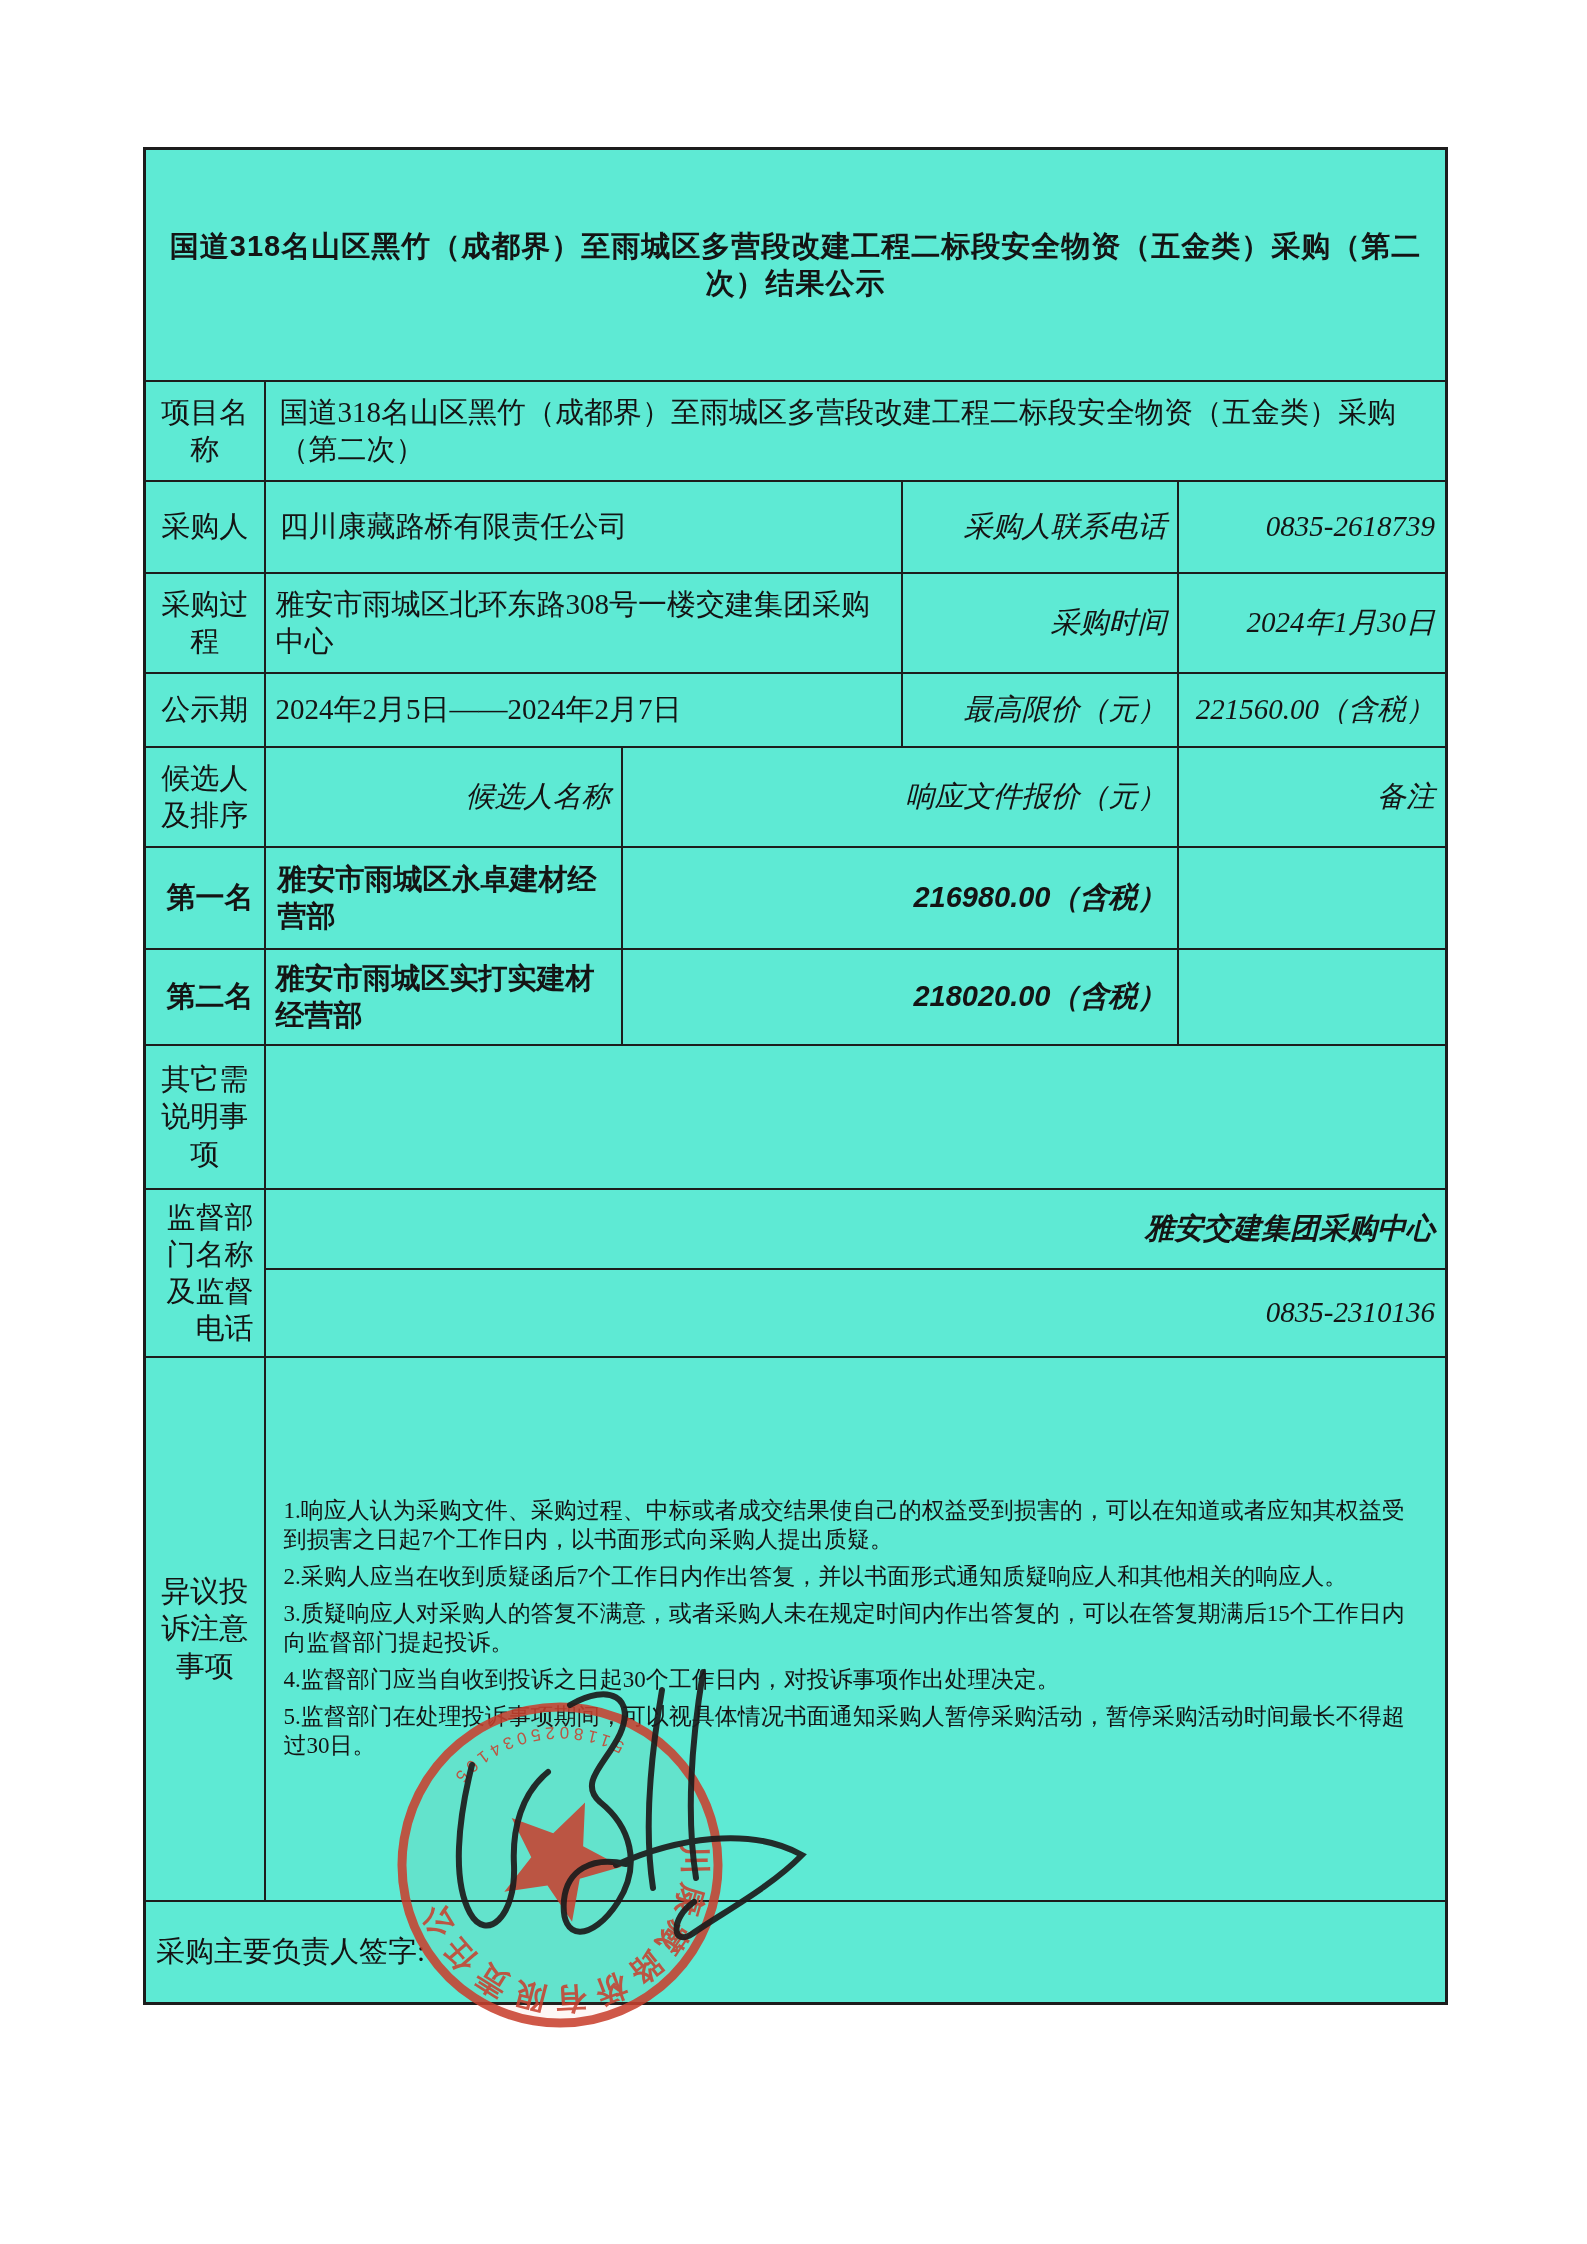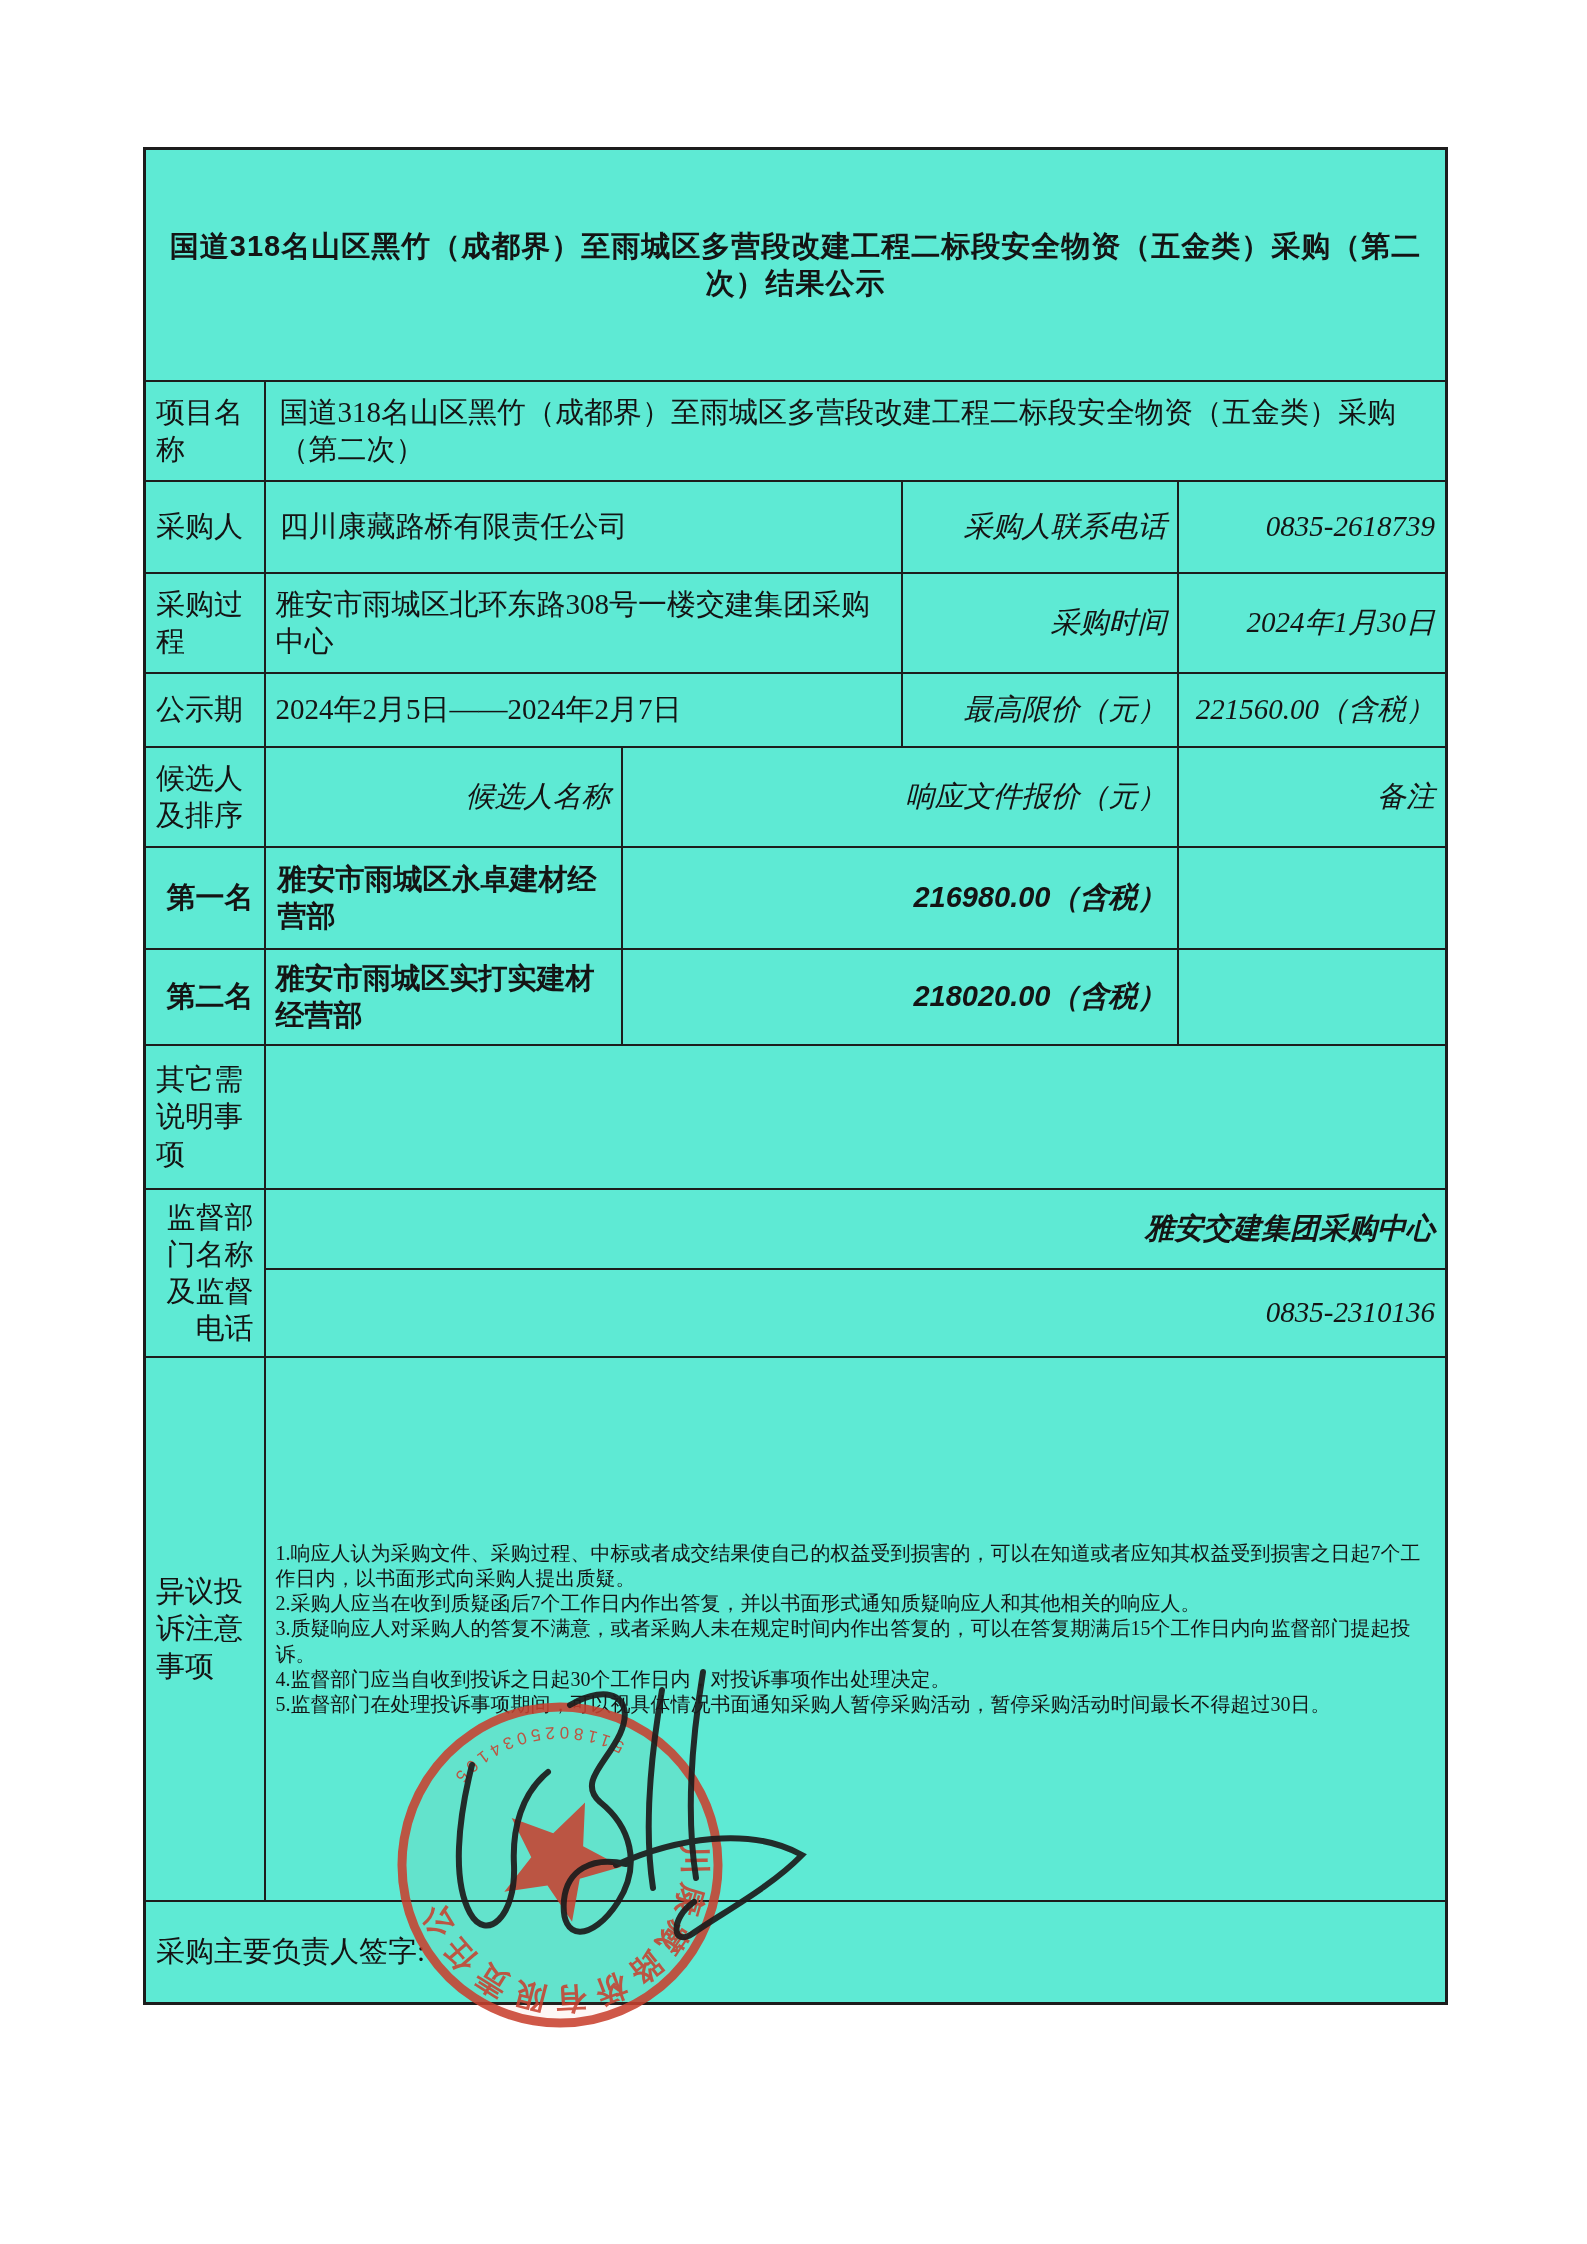--- a/index.html
+++ b/index.html
@@ -31,26 +31,26 @@
   td.title-cell{
     height:218px;
     text-align:center;
     font-family:"Liberation Sans","DejaVu Sans",sans-serif;
     font-weight:bold;
     font-size:44px;
     line-height:1.42;
     letter-spacing:1px;
     padding:0 38px;
   }
-  td.lbl{padding-left:8px;padding-right:4px;}
+  td.lbl{padding-left:8px;padding-right:4px;text-align:center;}
   td.lbl-c{text-align:right;padding-left:4px;padding-right:4px;}
   td.c{text-align:right;font-style:italic;}
   .bold{font-weight:bold;font-family:"Liberation Sans","DejaVu Sans",sans-serif;}
   td.objection-cell{vertical-align:middle;padding:14px 16px 14px 14px;}
-  .objection-cell p{margin:0;font-size:20px;line-height:1.26;}
+  .objection-cell p{margin:8px;font-size:23px;line-height:1.26;}
   td.sig-cell{height:88px;font-size:30px;padding-left:8px;}
   
   .overlay{position:absolute;pointer-events:none;}
 </style>
 </head>
 <body>
 
 <div class="page">
 
   <table class="doc">

